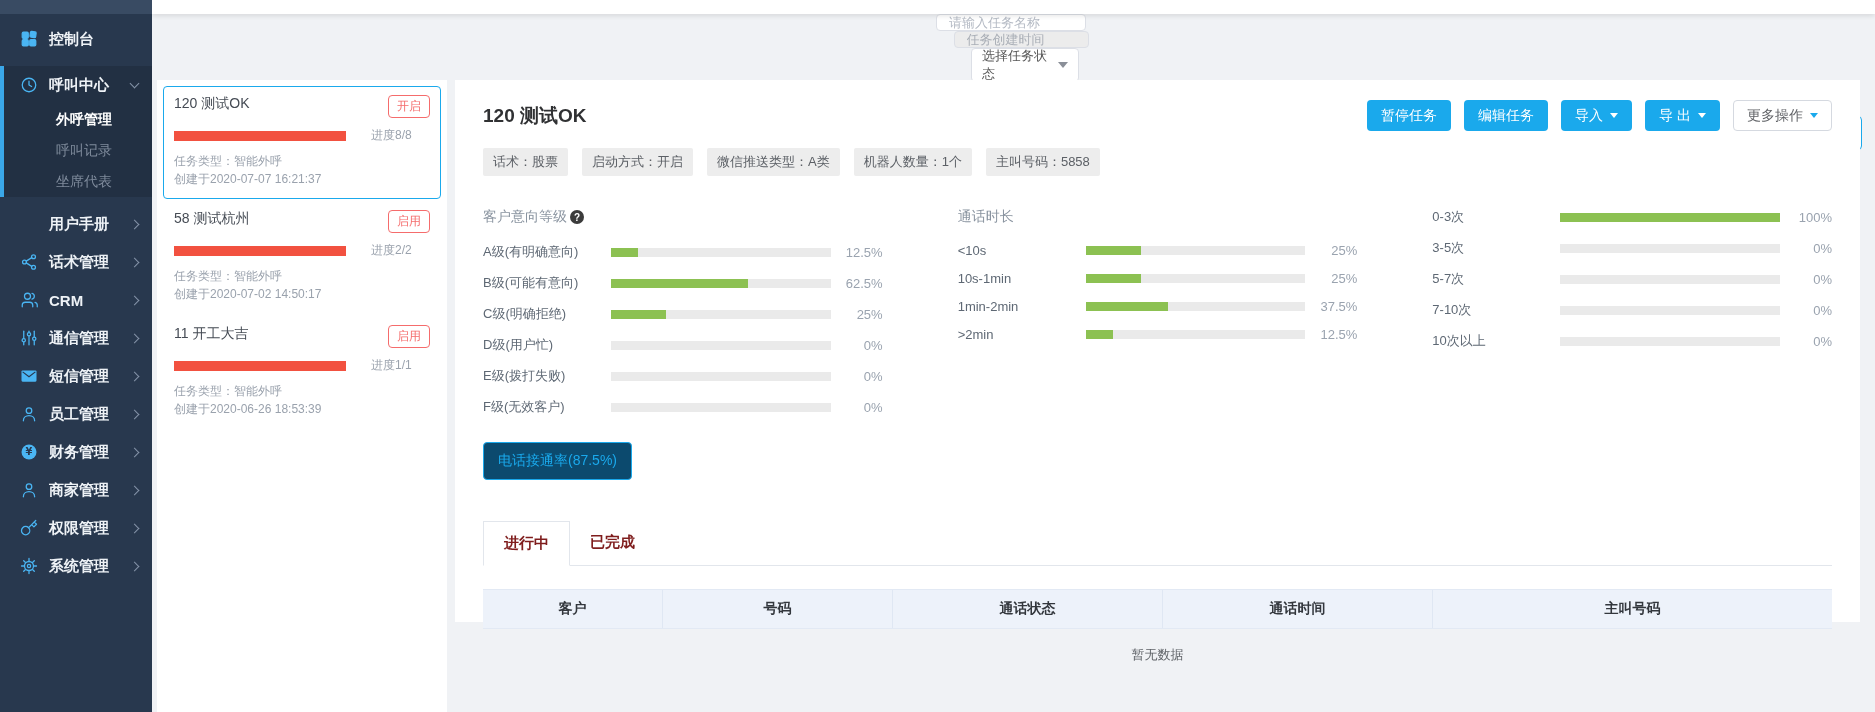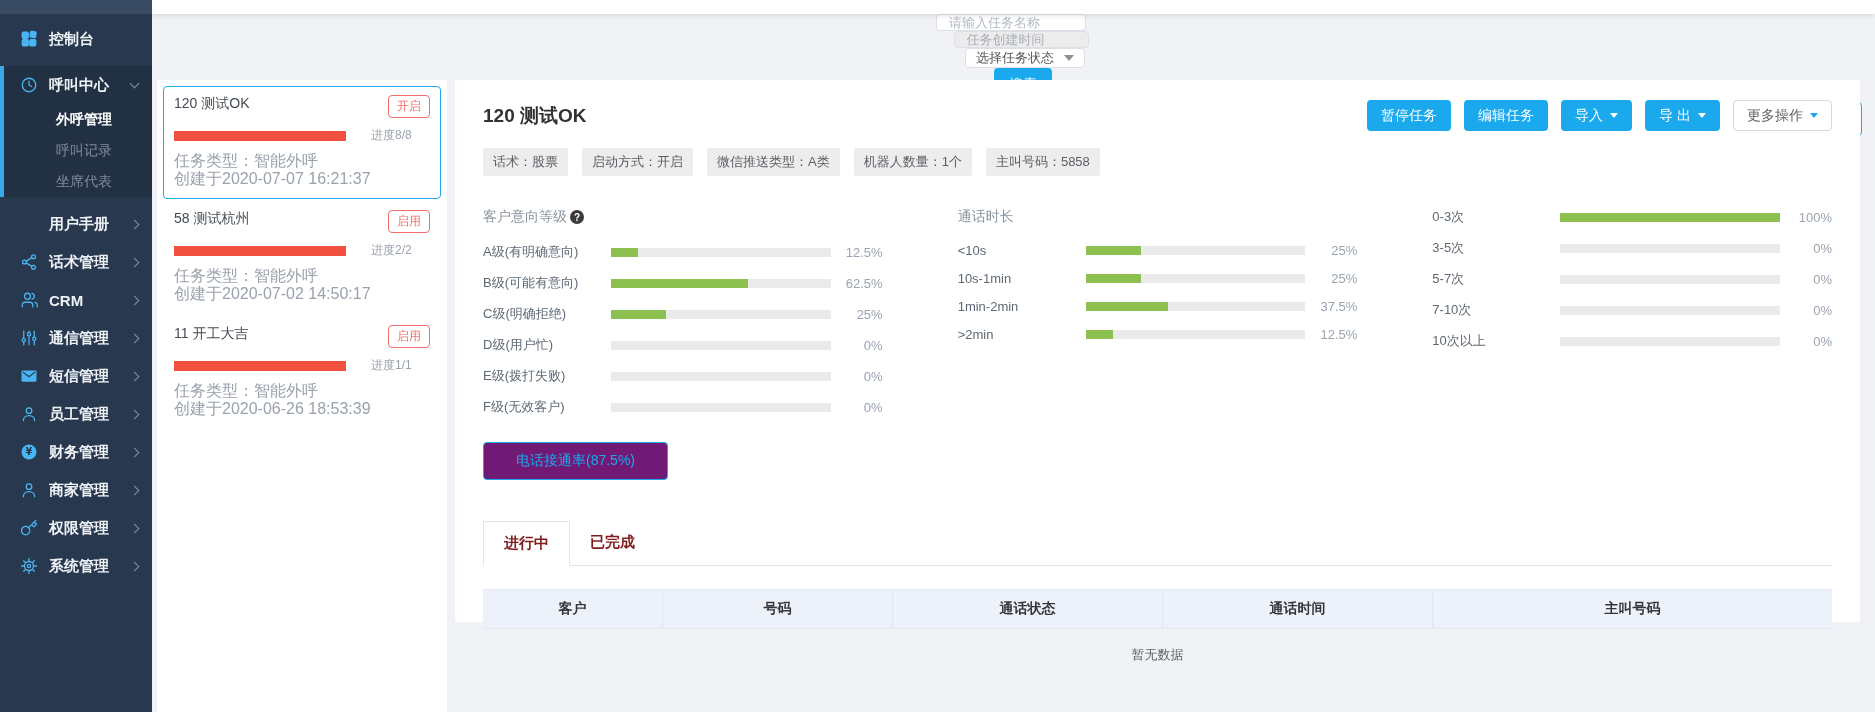--- a/index.html
+++ b/index.html
@@ -30,21 +30,21 @@
   svg.icn { stroke:#4ab5f3; fill:none; stroke-width:1.7; stroke-linecap:round; stroke-linejoin:round; }
 
   
   .toolbar { position:absolute; left:152px; top:14px; right:0; height:66px; display:flex; align-items:center; padding:0 13px 0 8px;flex-direction:column; }
   .tb-input { height:34px; border:1px solid #dcdfe6; border-radius:4px; background:#fff; padding:0 12px;
               font-size:13px; color:#333; font-family:inherit; outline:none; }
   .tb-input::placeholder { color:#b4bac4; }
   .tb-input.name { width:150px; }
   .tb-input.date { width:135px; margin-left:20px; background:#ececec; }
   .tb-input.date::placeholder { color:#a9aeb6; }
-  .tb-select { width:120px; height:34px; margin-left:28px; border:1px solid #dcdfe6; border-radius:4px; background:#fff;
+  .tb-select { width:108px; height:34px; margin-left:28px; border:1px solid #dcdfe6; border-radius:4px; background:#fff;
                display:flex; align-items:center; padding:0 10px; font-size:13px; color:#555; cursor:pointer; }
   .tb-select .caret { margin-left:auto; width:0; height:0; border-left:5px solid transparent; border-right:5px solid transparent; border-top:6px solid #8a8f98; }
   .btn { display:inline-flex; align-items:center; justify-content:center; height:34px; border-radius:4px;
          font-size:14px; padding:0 13px; cursor:pointer; border:1px solid transparent; white-space:nowrap; font-family:inherit; }
   .btn.blue { background:#1aa9ec; color:#fff; }
   .btn.ghost-blue { background:#fff; color:#1aa9ec; border-color:#1aa9ec; }
   .btn.ghost-gray { background:#fff; color:#606266; border-color:#d5d9e0; }
   .btn-search { margin-left:24px; padding:8px 14px; }
   .tb-right { margin-left:auto; display:flex; gap:17px; }
   .bicon { margin-right:6px; display:inline-flex; }
@@ -56,43 +56,43 @@
   .task-panel { position:absolute; left:157px; top:80px; width:290px; height:632px; background:#fff; padding:6px 6px; }
   .task-card { position:relative; border:1px solid transparent; border-radius:4px; padding:8px 10px 10px 10px; margin-bottom:2px; cursor:pointer; }
   .task-card.selected { border-color:#1aa9ec; }
   .task-head { display:flex; align-items:flex-start; }
   .task-title { font-size:14px; color:#454b54; }
   .task-badge { margin-left:auto; font-size:12px; color:#f56c6c; border:1px solid #f56c6c; border-radius:4px; padding:2px 8px; }
   .task-prog { display:flex; align-items:center; margin-top:9px;gap:17px; }
   .prog-track { width:172px; height:10px; background:#f0f0f0; }
   .prog-fill { height:100%; background:#f25140; }
   .prog-text { margin-left:8px; font-size:12px; color:#9aa2ad; }
-  .task-meta { margin-top:8px; font-size:16px; color:#9aa2ad; line-height:18px; }
+  .task-meta { margin-top:8px; font-size:12px; color:#9aa2ad; line-height:18px; }
 
   
   .main-card { position:absolute; left:455px; top:80px; width:1405px; height:542px; background:#fff; padding:20px 28px; }
   .mc-head { display:flex; align-items:center; }
   .mc-title { font-size:19px; color:#303133; }
   .mc-actions { margin-left:auto; display:flex; gap:13px; }
   .mc-actions .btn { height:31px; font-size:14px; }
   .tag-row { display:flex; gap:14px; margin-top:17px; }
   .tag { background:#ededed; color:#5c6066; font-size:13px; padding:5px 10px; border-radius:2px; white-space:nowrap; }
 
   
   .charts { display:grid; grid-template-columns:1fr 1fr 1fr; column-gap:75px; margin-top:32px; }
   .chart-title { font-size:14px; color:#8a94a0; display:flex; align-items:center; margin-bottom:17px; }
   .help-dot { width:14px; height:14px; border-radius:50%; background:#3b3b3b; color:#fff; font-size:10px; font-weight:700;
               display:inline-flex; align-items:center; justify-content:center; margin-left:3px; cursor:pointer; }
   .bar-row { display:flex; align-items:center; margin-bottom:13px; }
   .bar-label { flex:0 0 128px; font-size:13px; color:#5e6874; white-space:nowrap; }
   .bar-track { flex:1; height:9px; background:#eaeaea; overflow:hidden; }
   .bar-fill { height:100%; background:#8cc152; }
   .bar-pct { flex:0 0 52px; text-align:right; font-size:13px; color:#9aa3af; }
-  .rate-btn { display:inline-block; margin-top:13px; background:#701a75; border:1px solid #1aa9ec; color:#1aa9ec;
-              border-radius:4px; font-size:14px; padding:9px 32px; cursor:pointer; font-family:inherit; }
+  .rate-btn { display:inline-block; margin-top:13px; background:#0c4a6e; border:1px solid #1aa9ec; color:#1aa9ec;
+              border-radius:4px; font-size:14px; padding:9px 14px; cursor:pointer; font-family:inherit; }
 
   
   .tabs { display:flex; margin-top:40px; border-bottom:1px solid #e2e6ec; }
   .tab { padding:12px 20px; font-size:15px; color:#7f1d1d; cursor:pointer; position:relative; top:1px;font-weight:bold; }
   .tab.active { border:1px solid #e2e6ec; border-bottom:1px solid #fff; background:#fff; }
 
   
   .tbl-header { display:grid; grid-template-columns:180px 230px 270px 270px 1fr; margin-top:23px;
                 background:#edf2fa; border-top:1px solid #e2e9f4; border-bottom:1px solid #e2e9f4; }
   .tbl-th { height:38px; display:flex; align-items:center; justify-content:center; font-size:14px; font-weight:600;

